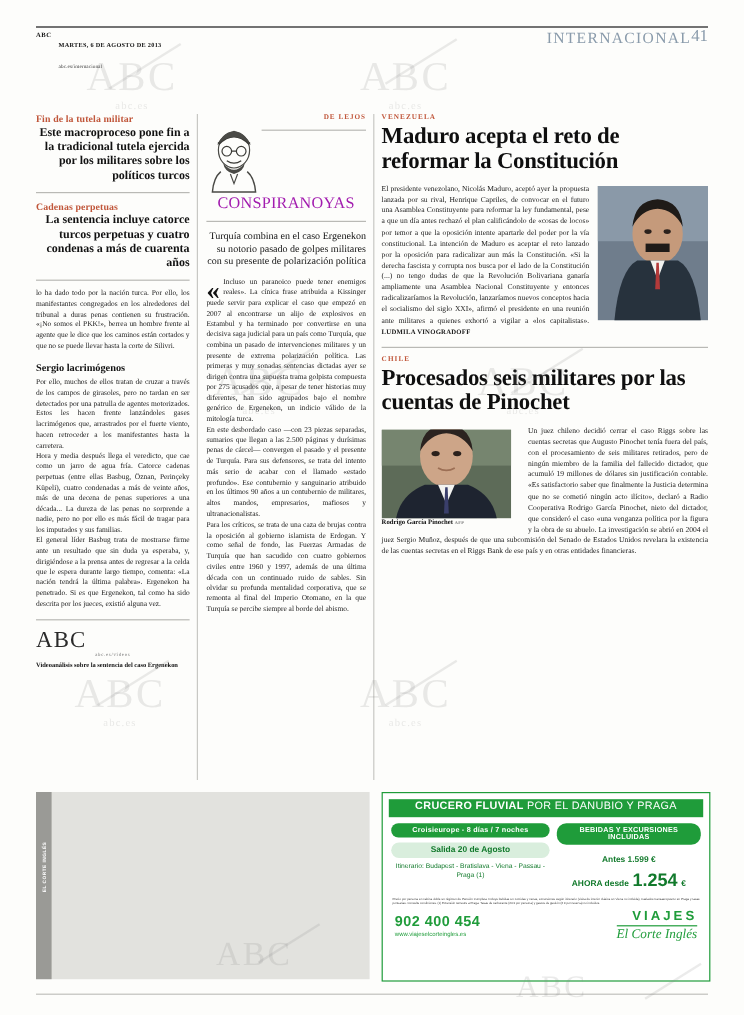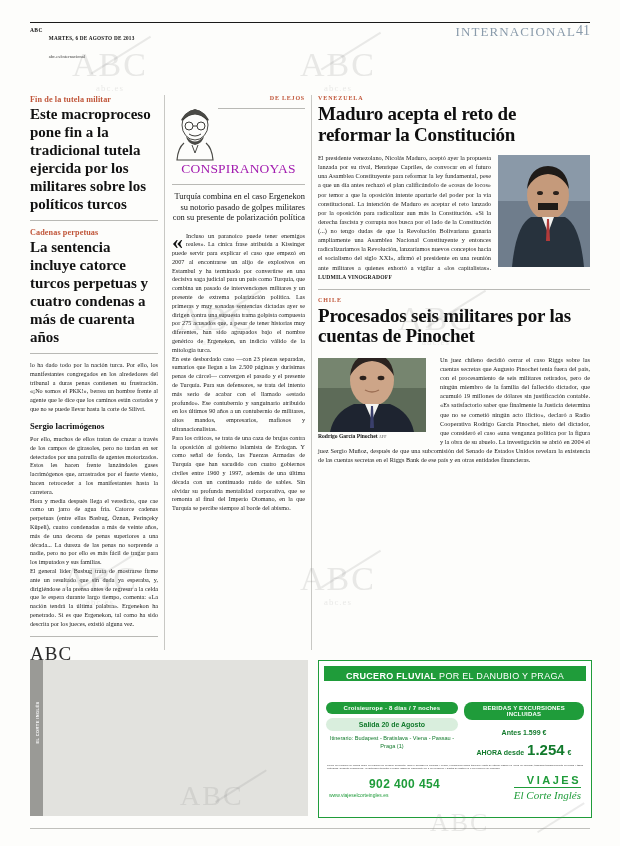--- a/index.html
+++ b/index.html
@@ -21,21 +21,21 @@
   .mastdate{font-size:5.2px;font-weight:700;letter-spacing:.25px;color:#111;line-height:1.5;}
   .masturl{font-size:4.3px;color:#333;letter-spacing:.1px;}
   .secname{position:absolute;right:44px;top:24px;font-size:13px;letter-spacing:1.1px;color:#8a9bab;
            font-family:"Liberation Serif",serif;}
   .pagenum{position:absolute;right:30px;top:23px;font-size:14px;color:#8a9bab;font-family:"Liberation Serif",serif;}
   .vrule{position:absolute;background:#c8c8c4;width:1px;}
 
   
   .colL{position:absolute;left:30px;top:95px;width:128px;}
   .kicker{color:#c0563a;font-weight:700;font-size:8.2px;letter-spacing:.1px;margin-bottom:1px;}
-  .standfirst{font-weight:700;font-size:15px;line-height:1.2;color:#121212;margin:0 0 7px 0;}
+  .standfirst{font-weight:700;font-size:10px;line-height:1.2;color:#121212;margin:0 0 7px 0;text-align:right;}
   .hr{border:0;border-top:1px solid #b9b9b5;margin:7px 0;}
   .bodytext{font-size:6.2px;line-height:1.42;text-align:justify;color:#1a1a1a;hyphens:auto;}
   .bodytext p{margin:0 0 0 0;text-indent:0;}
   .subhead{font-weight:700;font-size:8.6px;margin:6px 0 3px;color:#111;}
 
   .abcfoot{margin-top:4px;}
   .abclogo{font-family:"Liberation Serif",serif;font-size:19px;letter-spacing:1px;color:#2a2a2a;line-height:1;}
   .abclogo .tag{display:block;font-size:4px;letter-spacing:.6px;color:#7a7a7a;text-align:center;margin-top:1px;}
   .videonote{font-weight:700;font-size:5.4px;line-height:1.3;margin-top:4px;color:#111;}
 
@@ -61,41 +61,41 @@
   .rhr{border:0;border-top:1px solid #b9b9b5;margin:8px 0 7px;}
 
   .photoV{float:right;width:92px;height:112px;margin:2px 0 3px 7px;border:0;}
   .photoC{float:left;width:108px;height:74px;margin:3px 7px 2px 0;}
   .caption{font-weight:700;font-size:5.6px;margin-top:2px;color:#111;}
   .credit{font-size:3.6px;color:#777;letter-spacing:.3px;}
 
   
   .ad{position:absolute;left:318px;top:660px;width:272px;height:156px;background:#fff;border:1px solid #1f9c3a;}
   .adgreen{background:#1f9c3a;color:#fff;}
-  .adtitlebar{height:15px;display:flex;align-items:flex-end;justify-content:center;margin:5px 5px 16px;}
+  .adtitlebar{height:15px;display:flex;align-items:flex-start;justify-content:center;margin:5px 5px 0;}
   .adtitle{font-family:"Liberation Sans",sans-serif;font-weight:700;font-size:9px;letter-spacing:.3px;color:#fff;}
   .adtitle .light{font-weight:400;}
   .adrow{display:flex;gap:6px;padding:5px 7px 0;}
   .adleft{flex:1;}
   .adright{width:120px;text-align:center;}
   .pill{background:#1f9c3a;color:#fff;border-radius:8px;font-family:"Liberation Sans",sans-serif;
         font-weight:700;font-size:6px;padding:3px 4px;text-align:center;letter-spacing:.2px;}
   .pillpale{background:#d9eedd;color:#127a2c;border-radius:8px;font-family:"Liberation Sans",sans-serif;
         font-weight:700;font-size:7px;padding:3px 4px;text-align:center;margin-top:4px;}
   .itin{font-family:"Liberation Sans",sans-serif;font-size:5.6px;color:#127a2c;text-align:center;
         margin-top:4px;line-height:1.35;}
   .antes{font-family:"Liberation Sans",sans-serif;font-weight:700;font-size:7px;color:#127a2c;margin-top:9px;}
   .ahora{font-family:"Liberation Sans",sans-serif;font-weight:700;font-size:7px;color:#127a2c;margin-top:5px;
          display:flex;align-items:baseline;justify-content:center;gap:3px;}
   .ahora .big{font-size:15px;font-weight:700;}
   .ahora .eur{font-size:7px;}
   .adlegal{font-size:2.5px;line-height:1.35;color:#3d3d3d;padding:6px 8px 0;text-align:justify;
            font-family:"Liberation Sans",sans-serif;}
   .adbottom{display:flex;align-items:center;justify-content:space-between;padding:3px 10px 0;}
-  .adphone{font-family:"Liberation Sans",sans-serif;font-weight:700;font-size:12px;color:#1f9c3a;letter-spacing:.4px;margin-left:40px;}
+  .adphone{font-family:"Liberation Sans",sans-serif;font-weight:700;font-size:12px;color:#1f9c3a;letter-spacing:.4px;}
   .adweb{font-family:"Liberation Sans",sans-serif;font-size:5px;color:#1f9c3a;margin-top:1px;}
   .viajes{font-family:"Liberation Sans",sans-serif;font-weight:700;font-size:11px;letter-spacing:2.5px;color:#1f9c3a;
           text-align:right;}
   .eci{font-family:"Liberation Serif",serif;font-style:italic;font-size:11px;color:#1f9c3a;text-align:right;
        border-top:1px solid #1f9c3a;padding-top:1px;margin-top:1px;}
 
   
   .adL{position:absolute;left:30px;top:660px;width:278px;height:156px;background:#e2e2de;}
   .adLside{position:absolute;left:0;top:0;width:13px;height:156px;background:#9a9a96;}
   .adLvert{position:absolute;left:-33px;top:60px;width:80px;transform:rotate(-90deg);

